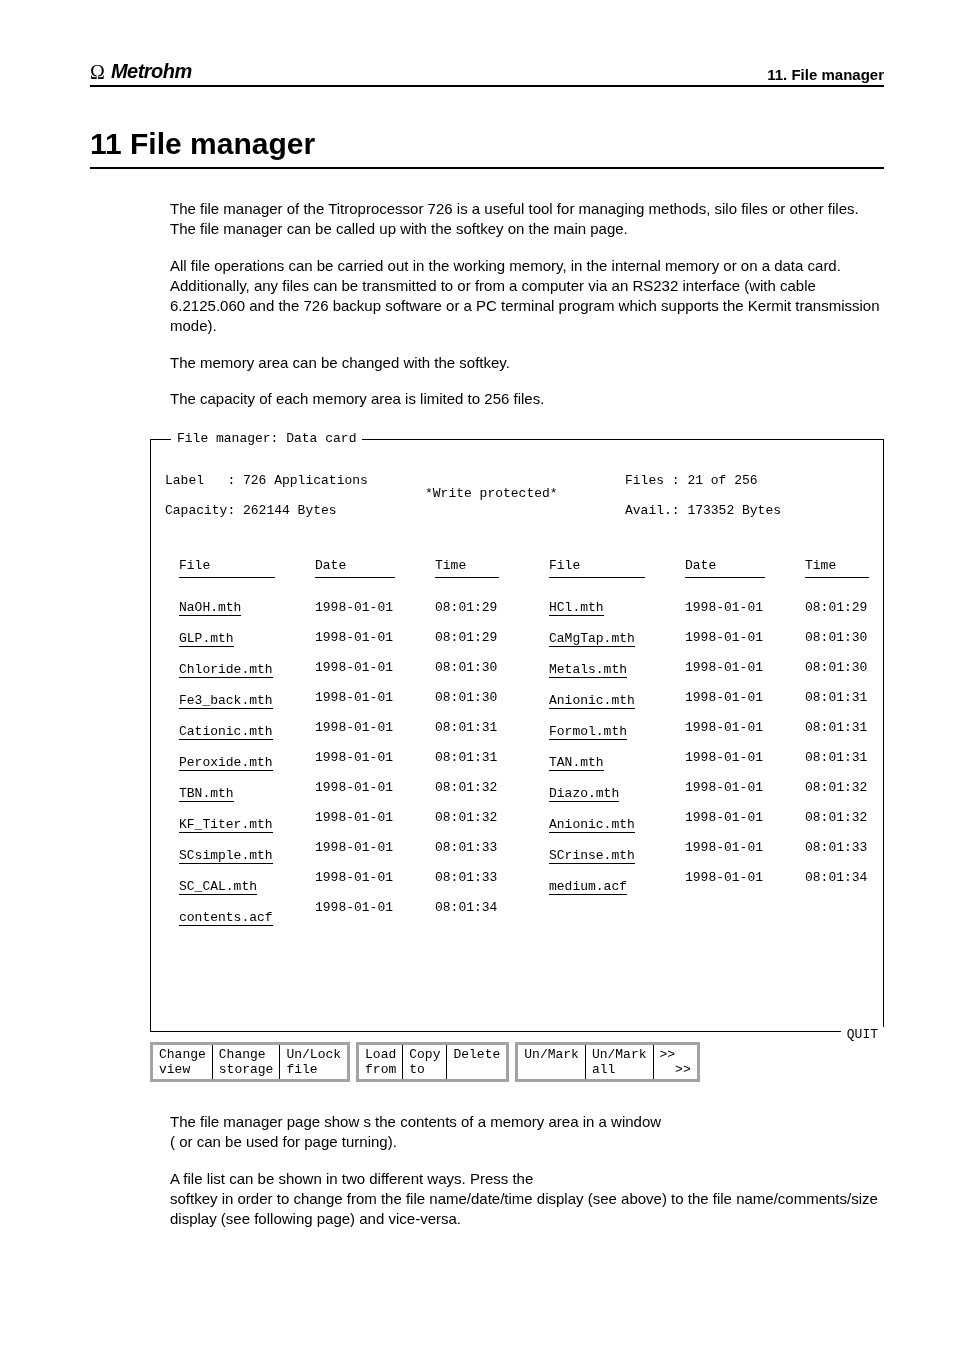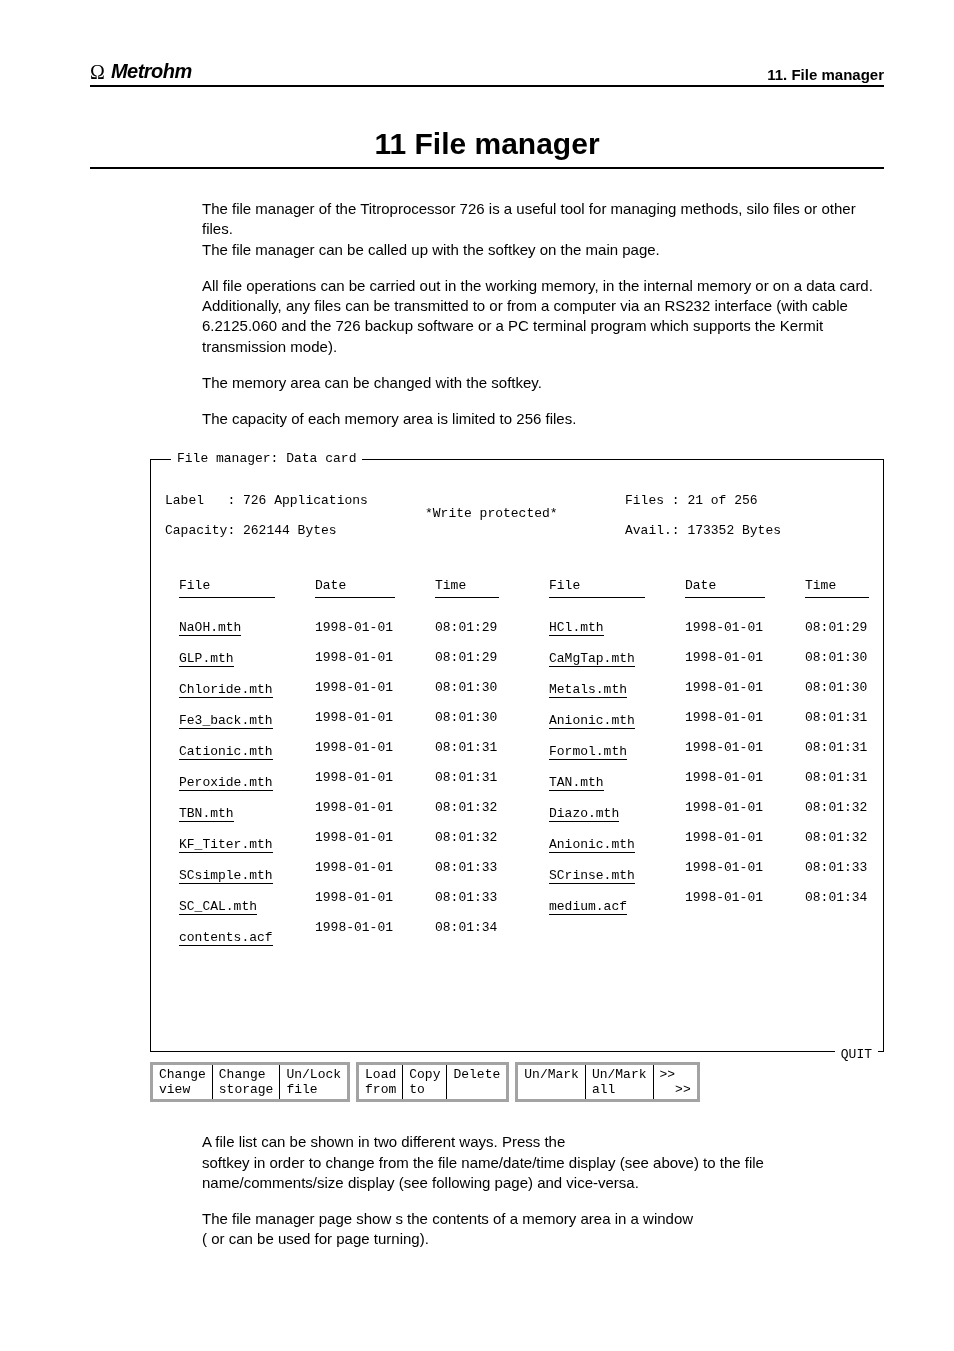--- a/index.html
+++ b/index.html
@@ -39,33 +39,32 @@
     font-style: italic;
   }
   .breadcrumb {
     font-weight: 700;
     font-size: 15px;
   }
   h1 {
     font-size: 30px;
     font-weight: 900;
     margin: 0 0 6px 0;
-    text-align: center;
   }
   .h1rule {
     border-bottom: 2px solid #000;
     margin-bottom: 30px;
   }
   h2 {
     font-size: 20px;
     font-weight: 900;
     margin: 0 0 10px 0;
   }
   .body-text {
-    margin-left: 112px;
+    margin-left: 80px;
     font-size: 15px;
     line-height: 1.35;
   }
   .body-text p {
     margin: 0 0 16px 0;
   }
   .terminal-wrap {
     margin-left: 60px;
     margin-top: 30px;
     margin-bottom: 30px;
@@ -119,21 +118,21 @@
     height: 0;
     top: -10px;
   }
   .quit-label {
     font-family: "Courier New", monospace;
     font-size: 13px;
     background: #fff;
     padding: 0 6px;
     position: relative;
     top: 2px;
-    right: 6px;
+    right: 0;
   }
   .softkeys {
     display: flex;
     gap: 6px;
     margin-top: 10px;
     font-family: "Courier New", monospace;
     font-size: 13px;
   }
   .skgroup {
     border: 3px solid #a3a3a3;
@@ -311,22 +310,22 @@
       <div class="skgroup">
         <div class="sk">Un/Mark<br></div>
         <div class="sk">Un/Mark<br>all</div>
         <div class="sk">&gt;&gt;<br>&nbsp;&nbsp;&gt;&gt;</div>
       </div>
     </div>
   </div>
 
   <div class="body-text">
     <p>
+      <span>The file manager page show s the contents of a memory area in a window </span><br>
+      <span>(</span><span> or </span><span> can be used for page turning).</span>
+    </p>
+    <p>
       <span>A file list can be shown in two different ways. Press the </span><br>
       <span> softkey in order to change from the file name/date/time display (see above) to the file name/comments/size display (see following page) and vice-versa.</span>
     </p>
-    <p>
-      <span>The file manager page show s the contents of a memory area in a window </span><br>
-      <span>(</span><span> or </span><span> can be used for page turning).</span>
-    </p>
   </div>
 
 </div>
 
 </body></html>

